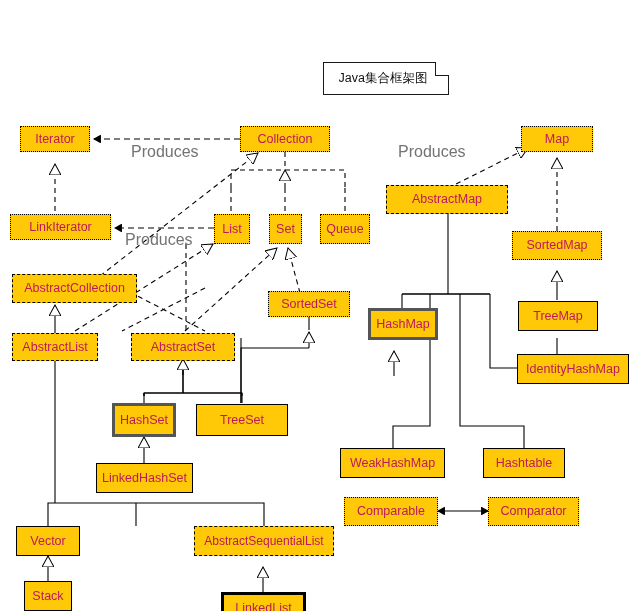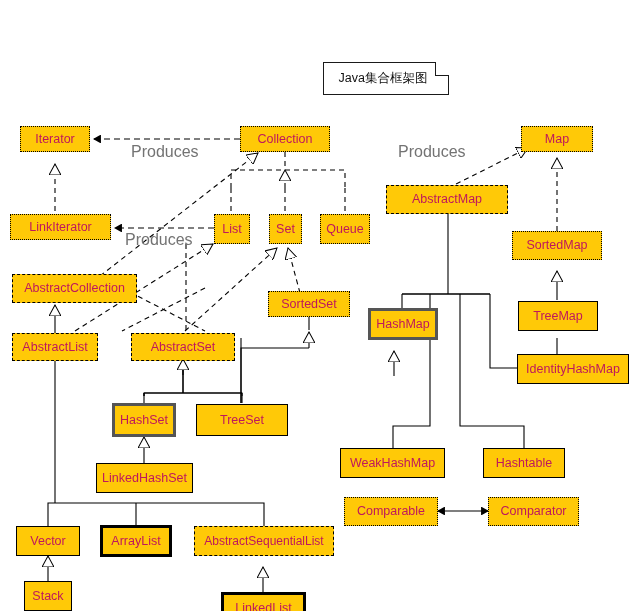--- a/index.html
+++ b/index.html
@@ -254,23 +254,20 @@
   </div>
 
   <div class="node b-solid" style="left:16px;top:478px;width:64px;height:30px;">
     <span>Vector</span>
   </div>
 
   <div class="node b-solid" style="left:24px;top:533px;width:48px;height:30px;">
     <span>Stack</span>
   </div>
 
-  <div class="node b-thick" style="left:100px;top:477px;width:72px;height:32px;">
-    <span>ArrayList</span>
-  </div>
 
   <div class="node b-dashed" style="left:194px;top:478px;width:140px;height:30px;font-size:12px;">
     <span>AbstractSequentialList</span>
   </div>
 
   <div class="node b-thick" style="left:221px;top:544px;width:85px;height:32px;">
     <span>LinkedList</span>
   </div>
 
   <div class="node b-dotted" style="left:521px;top:78px;width:72px;height:26px;">

